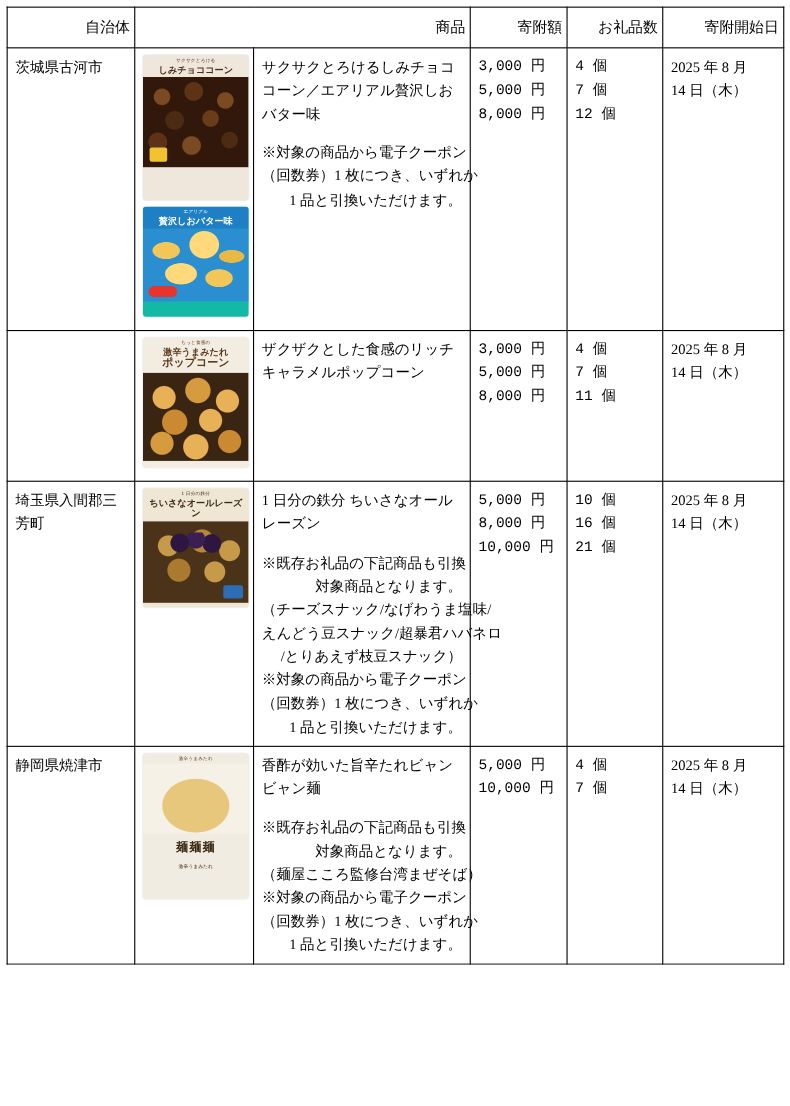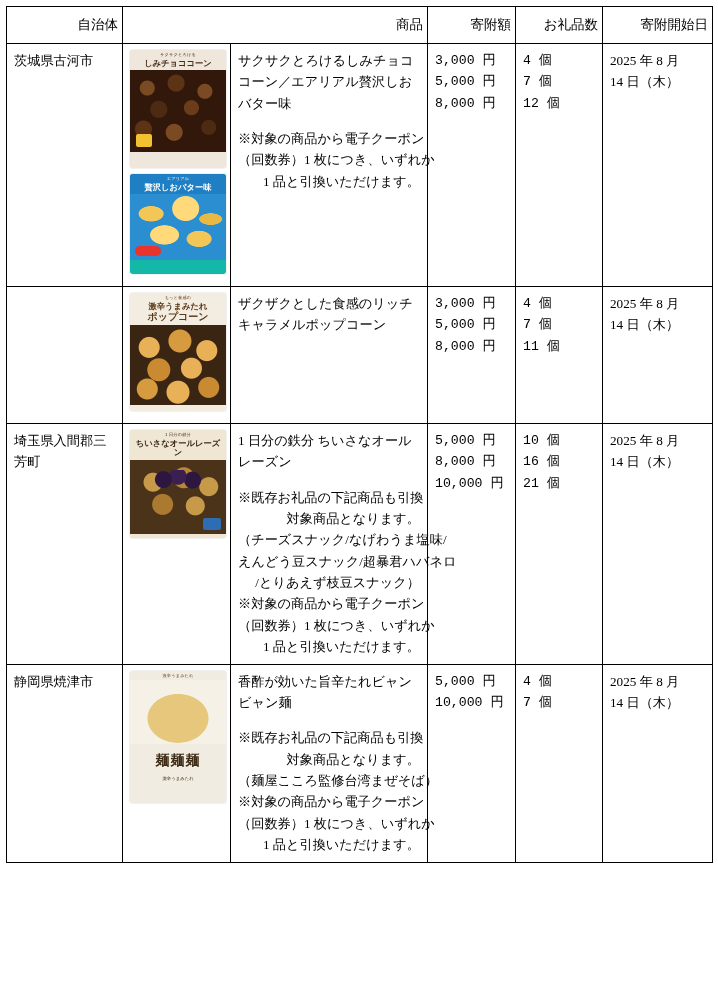--- a/index.html
+++ b/index.html
@@ -64,21 +64,21 @@
     text-align: center;
     font-family: "Liberation Sans", sans-serif;
     line-height: 1.15;
     padding: 3px 2px 2px 2px;
   }
   .pkg .tiny { font-size: 4.2px; letter-spacing: .2px; display: block; }
   .pkg .name { font-size: 8.3px; font-weight: bold; display: block; margin-top: 1px; }
   .pkg .name2 { font-size: 10px; font-weight: bold; display: block; }
 
   
-  .pkg-choco { height: 118px; background: #efe7dc; }
+  .pkg-choco { height: 132px; background: #efe7dc; }
   .pkg-choco .top-label { color: #4a2c17; background: #efe7dc; }
   .pkg-choco .field {
     height: 82px;
     background:
       radial-gradient(circle at 18% 22%, #7a4a22 0 7px, transparent 8px),
       radial-gradient(circle at 48% 16%, #5d3316 0 8px, transparent 9px),
       radial-gradient(circle at 78% 26%, #7a4a22 0 7px, transparent 8px),
       radial-gradient(circle at 30% 48%, #4d2a12 0 8px, transparent 9px),
       radial-gradient(circle at 64% 46%, #6b3c1a 0 7px, transparent 8px),
       radial-gradient(circle at 14% 72%, #5d3316 0 8px, transparent 9px),
@@ -175,21 +175,21 @@
     position: relative;
   }
   .pkg-men .bottom-label {
     height: 46px;
     background: #f1ece1;
     text-align: center;
     font-family: "Liberation Sans", sans-serif;
     color: #3c2a14;
     padding-top: 5px;
   }
-  .pkg-men .bottom-label .big { font-size: 14px; font-weight: bold; display: block; letter-spacing: 1px; }
+  .pkg-men .bottom-label .big { font-size: 11px; font-weight: bold; display: block; letter-spacing: 1px; }
   .pkg-men .bottom-label .sm { font-size: 4.4px; display: block; margin-top: 3px; }
   .pkg-men .bottom-label .bar {
     width: 40px; height: 9px; margin: 4px auto 0 auto;
     background: repeating-linear-gradient(90deg, #333 0 1px, #fff 1px 2px);
   }
 </style>
 </head>
 <body>
 
 <table class="doc-table">

